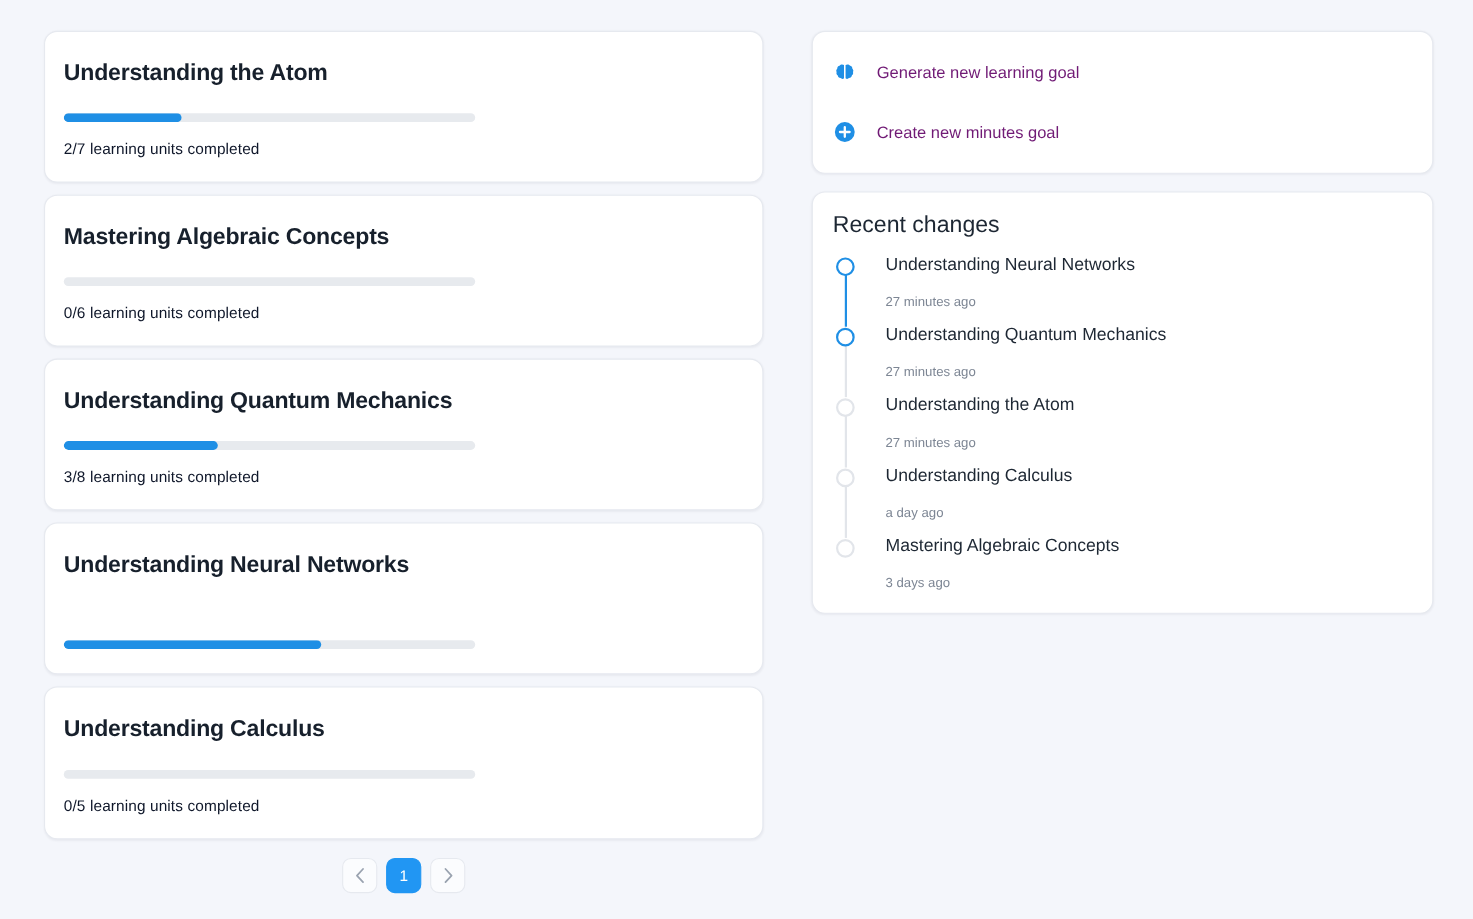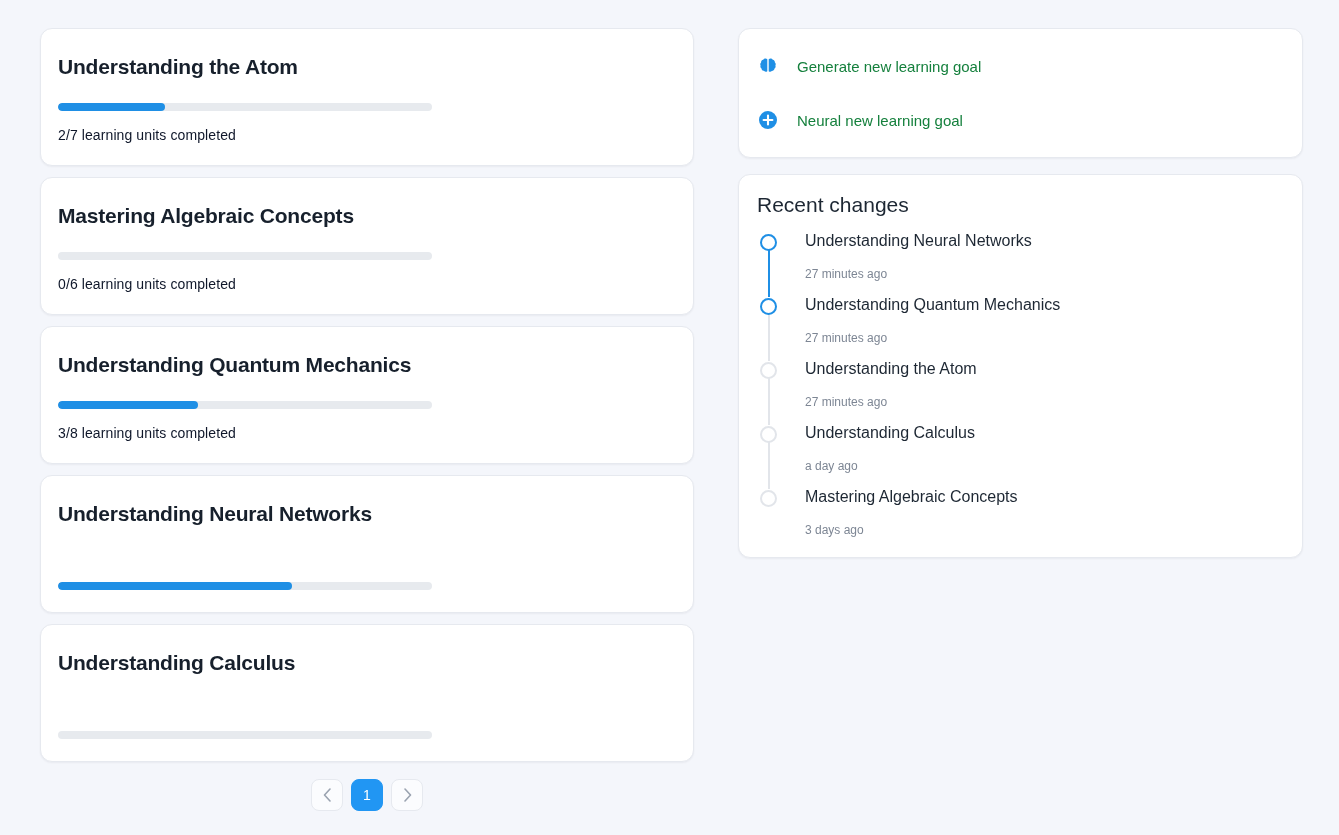--- a/index.html
+++ b/index.html
@@ -127,21 +127,21 @@
   .action-icon {
     width: 22px;
     height: 22px;
     flex: 0 0 22px;
     display: flex;
     align-items: center;
     justify-content: center;
   }
   .action-label {
     font-size: 15px;
-    color: #15803d;
+    color: #701a75;
   }
 
   
   .changes-panel { padding: 18px 16px 20px 18px; }
   .changes-title {
     font-size: 21px;
     color: #1d2733;
     margin-bottom: 14px;
   }
   .timeline {
@@ -235,20 +235,21 @@
         </div>
       </div>
     </div>
 
     <div class="goal-card">
       <div class="goal-title">Understanding Calculus</div>
       <div class="goal-progress-wrap">
         <div class="progress-track">
           <div class="progress-fill" style="width: 0%;"></div>
         </div>
+        <div class="goal-meta">0/5 learning units completed</div>
       </div>
     </div>
 
     <div class="pagination">
       <div class="pg-btn">
         <span>
           <svg width="9" height="14" viewBox="0 0 9 14" fill="none">
             <path d="M7 1L1.5 7L7 13" stroke="#9aa3b0" stroke-width="1.6" stroke-linecap="round" stroke-linejoin="round"></path>
           </svg>
         </span>
@@ -276,21 +277,21 @@
         </span>
         <span class="action-label">Generate new learning goal</span>
       </div>
       <div class="action-row">
         <span class="action-icon">
           <svg width="20" height="20" viewBox="0 0 20 20" fill="none">
             <circle cx="10" cy="10" r="9" fill="#1f8fe5"></circle>
             <path d="M10 5.6V14.4M5.6 10H14.4" stroke="#ffffff" stroke-width="2.1" stroke-linecap="round"></path>
           </svg>
         </span>
-        <span class="action-label">Neural new learning goal</span>
+        <span class="action-label">Create new minutes goal</span>
       </div>
     </div>
 
     <div class="panel changes-panel">
       <div class="changes-title">Recent changes</div>
       <div class="timeline">
 
         <div class="tl-item">
           <span class="tl-dot active"></span>
           <span class="tl-line active"></span>

